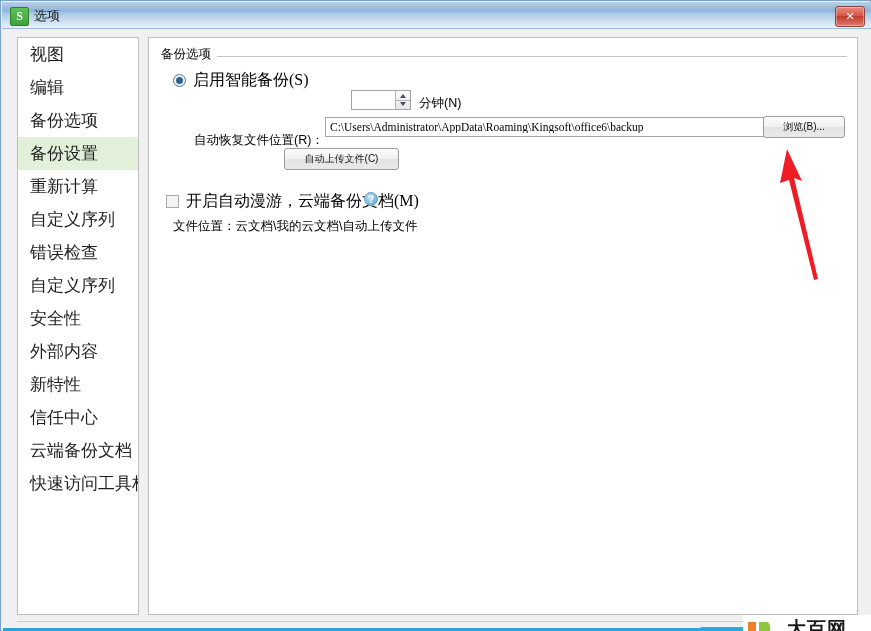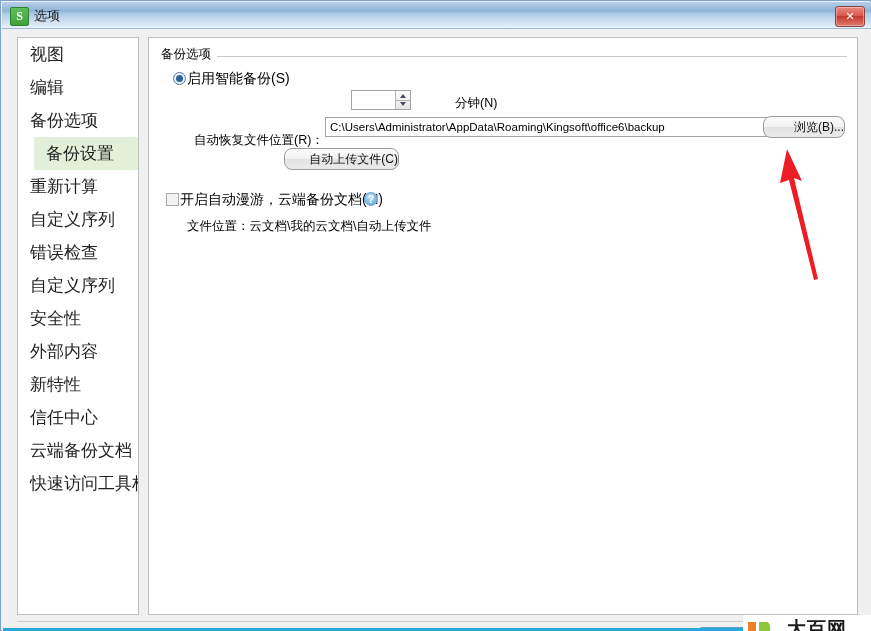--- a/index.html
+++ b/index.html
@@ -103,21 +103,20 @@
     height: 33px;
     line-height: 33px;
     padding-left: 12px;
     font-size: 17px;
     color: #1f1f1f;
     cursor: pointer;
     white-space: nowrap;
   }
   .side-item.selected {
     background: #e2f0da;
-    margin-left: 16px;
   }
 
   
   #main-panel {
     position: absolute;
     left: 146px; top: 8px;
     width: 710px;
     height: 578px;
     background: #ffffff;
     border: 1px solid #bfbfbf;
@@ -156,38 +155,38 @@
   }
   .radio.checked { border-color: #4c7ba5; }
   .radio.checked::after {
     content: "";
     position: absolute;
     left: 2px; top: 2px;
     width: 7px; height: 7px;
     border-radius: 50%;
     background: #2a6496;
   }
-  .radio-label { margin-left: 1px; font-size: 14px; }
+  .radio-label { margin-left: 7px; font-size: 16px; font-family: Liberation Serif, serif; }
 
   
   .checkbox {
     display: inline-block;
     width: 13px; height: 13px;
     border: 1px solid #a9a9a9;
     background: #f3f3f3;
     vertical-align: -2px;
     box-sizing: border-box;
   }
 
   
   .text-input {
     border: 1px solid #a3a3a3;
     background: #ffffff;
     box-sizing: border-box;
-    font-family: Liberation Sans, sans-serif;
+    font-family: Liberation Serif, serif;
     font-size: 11.5px;
     padding: 2px 4px;
     color: #000000;
     outline: none;
   }
 
   
   .spin-wrap {
     position: absolute;
     border: 1px solid #a3a3a3;
@@ -225,25 +224,25 @@
     position: absolute;
     right: 0; top: 50%;
     width: 15px; height: 1px;
     background: #b5b5b5;
   }
 
   
   .btn {
     position: absolute;
     border: 1px solid #9c9c9c;
-    border-radius: 8px;
+    border-radius: 3px;
     background: linear-gradient(to bottom, #fcfcfc 0%, #f1f1f1 48%, #e3e3e3 52%, #eaeaea 100%);
-    font-size: 12px;
+    font-size: 10px;
     color: #111111;
-    text-align: right;
+    text-align: center;
     cursor: pointer;
     box-sizing: border-box;
     white-space: nowrap;
   }
 
   .label-text { font-size: 12.5px; }
 
   
   #help-icon {
     position: absolute;
@@ -360,34 +359,34 @@
 
 
       <div class="spin-wrap" style="left:202px; top:52px; width:60px; height:20px;">
         <input class="spin-box" type="text" value="" style="">
         <div class="spin-btns">
           <span class="arr up"></span>
           <span class="arr dn"></span>
           <span class="spin-sep"></span>
         </div>
       </div>
-      <div class="row label-text" style="left:270px; top:57px;margin-left:36px;">分钟(N)</div>
+      <div class="row label-text" style="left:270px; top:57px;">分钟(N)</div>
 
       <div class="row label-text" style="left:45px; top:94px;">自动恢复文件位置(R)：</div>
       <input class="text-input" style="position: absolute; left: 176px; top: 79px; width: 460px; height: 20px;" type="text" value="C:\Users\Administrator\AppData\Roaming\Kingsoft\office6\backup">
       <div class="btn" style="left:614px; top:78px; width:82px; height:22px; line-height:20px;">浏览(B)...</div>
 
       <div class="btn" style="left:135px; top:110px; width:115px; height:22px; line-height:20px;">自动上传文件(C)</div>
 
       <div class="row" style="left:17px; top:153px;">
         <span class="checkbox"></span><span class="radio-label">开启自动漫游，云端备份文档(M)</span>
       </div>
       <div id="help-icon" style="left:215px; top:154px;">?</div>
 
-      <div class="row label-text" style="left:38px; top:180px;">文件位置：云文档\我的云文档\自动上传文件</div>
+      <div class="row label-text" style="left:24px; top:180px;">文件位置：云文档\我的云文档\自动上传文件</div>
 
     </div>
 
     <div id="footer-rule"></div>
     <div id="ok-button">确定</div>
     <div id="bottom-accent"></div>
 
     <svg id="arrow-svg" viewBox="0 0 90 140">
       <polygon points="25,2 40,34 32,31 56,132 52,133 27,33 18,36" fill="#ee1c25"></polygon>
     </svg>

